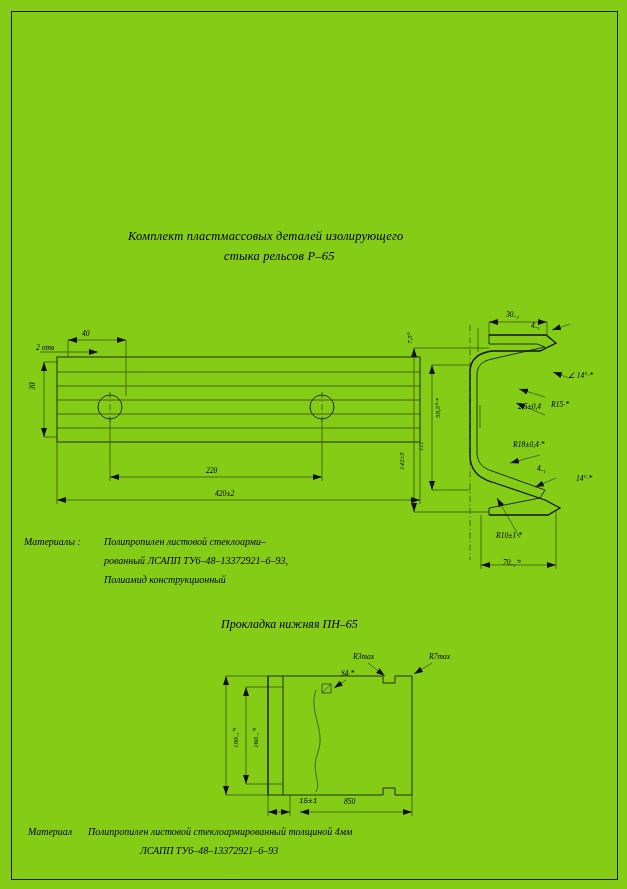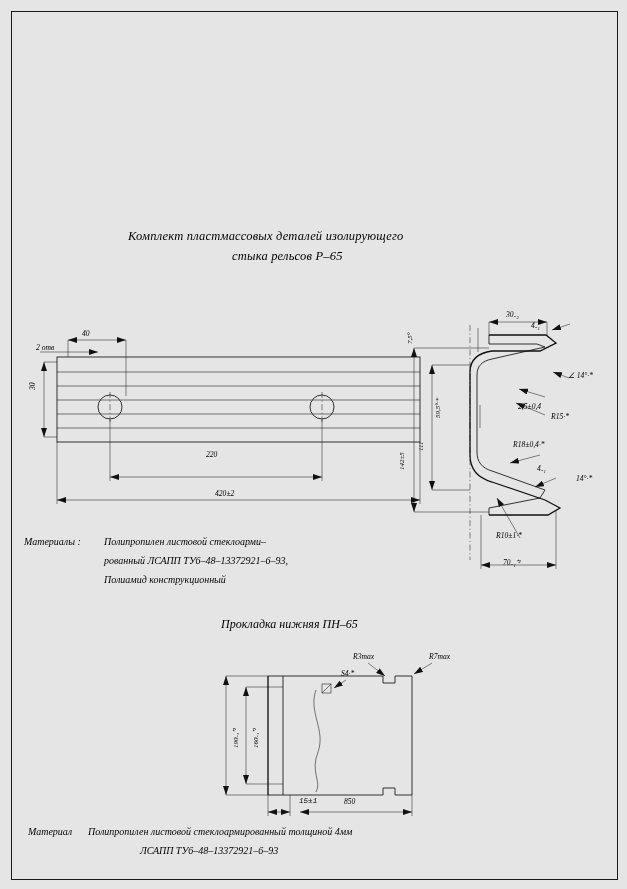--- a/index.html
+++ b/index.html
@@ -1,17 +1,17 @@
 <!DOCTYPE html>
 <html><head>
 <meta charset="utf-8">
 <style>
   html,body{margin:0;padding:0;background:#ffffff;}
   body{width:627px;height:889px;font-family:"Liberation Serif",serif;color:#000;}
-  #sheet{position:relative;width:627px;height:889px;overflow:hidden;background:#e5e5e5;}
+  #sheet{position:relative;width:627px;height:889px;overflow:hidden;background:#84cc16;}
   .frame{position:absolute;left:11px;top:11px;width:605px;height:867px;border:1.4px solid #1a1a1a;}
   .txt{position:absolute;font-style:italic;white-space:nowrap;}
   .t-title{font-size:12.5px;letter-spacing:.2px;}
   .t-sub{font-size:12px;}
   .t-note{font-size:10px;}
   .t-dim{font-size:7.6px;}
   .t-dim-s{font-size:7px;}
   svg{position:absolute;left:0;top:0;width:627px;height:889px;pointer-events:none;}
   .ln{stroke:#111;stroke-width:.85;fill:none;}
   .ln-thin{stroke:#111;stroke-width:.55;fill:none;}
@@ -140,38 +140,38 @@
 
     <line x1="268" y1="812" x2="290" y2="812" class="ln-dim" marker-start="url(#ah2)" marker-end="url(#ah)"></line>
     <line x1="268" y1="795" x2="268" y2="816" class="ln-dim"></line>
     <line x1="290" y1="795" x2="290" y2="816" class="ln-dim"></line>
 
     <line x1="300" y1="812" x2="412" y2="812" class="ln-dim" marker-start="url(#ah2)" marker-end="url(#ah)"></line>
     <line x1="412" y1="795" x2="412" y2="816" class="ln-dim"></line>
   </svg>
 
   <div class="txt t-title" style="left:128px;top:229px;">Комплект пластмассовых деталей изолирующего</div>
-  <div class="txt t-title" style="left:224px;top:249px;margin-left:8px;">стыка рельсов Р–65</div>
+  <div class="txt t-title" style="left:224px;top:249px;">стыка рельсов Р–65</div>
 
 
   <div class="txt t-dim" style="left:82px;top:329px;">40</div>
   <div class="txt t-dim" style="left:36px;top:343px;">2 отв</div>
   <div class="txt t-dim" style="left:28px;top:390px;transform:rotate(-90deg);transform-origin:left top;">30</div>
-  <div class="txt t-dim" style="left:206px;top:450px;">220</div>
+  <div class="txt t-dim" style="left:206px;top:466px;">220</div>
   <div class="txt t-dim" style="left:215px;top:489px;">420±2</div>
 
   <div class="txt t-dim" style="left:506px;top:309px;">30₋₂</div>
   <div class="txt t-dim" style="left:531px;top:320px;">4₋₁</div>
   <div class="txt t-dim-s" style="left:406px;top:344px;transform:rotate(-90deg);transform-origin:left top;">7,5°</div>
   <div class="txt t-dim-s" style="left:434px;top:418px;transform:rotate(-90deg);transform-origin:left top;">59,5°·*</div>
   <div class="txt t-dim-s" style="left:417px;top:451px;transform:rotate(-90deg);transform-origin:left top;">111</div>
   <div class="txt t-dim-s" style="left:398px;top:470px;transform:rotate(-90deg);transform-origin:left top;">142±5</div>
   <div class="txt t-dim" style="left:568px;top:371px;">∠ 14°·*</div>
   <div class="txt t-dim" style="left:518px;top:402px;">2,5±0,4</div>
-  <div class="txt t-dim" style="left:551px;top:412px;">R15·*</div>
+  <div class="txt t-dim" style="left:551px;top:400px;">R15·*</div>
   <div class="txt t-dim" style="left:513px;top:440px;">R18±0,4·*</div>
   <div class="txt t-dim" style="left:537px;top:463px;">4₋₁</div>
   <div class="txt t-dim" style="left:576px;top:474px;">14°·*</div>
   <div class="txt t-dim" style="left:496px;top:531px;">R10±1·*</div>
   <div class="txt t-dim" style="left:503px;top:557px;">70₋₁⁺²</div>
 
   <div class="txt t-note" style="left:24px;top:536px;">Материалы :</div>
   <div class="txt t-note" style="left:104px;top:536px;">Полипропилен листовой стеклоарми–</div>
   <div class="txt t-note" style="left:104px;top:555px;">рованный ЛСАПП ТУ6–48–13372921–6–93,</div>
   <div class="txt t-note" style="left:104px;top:574px;">Полиамид конструкционный</div>

